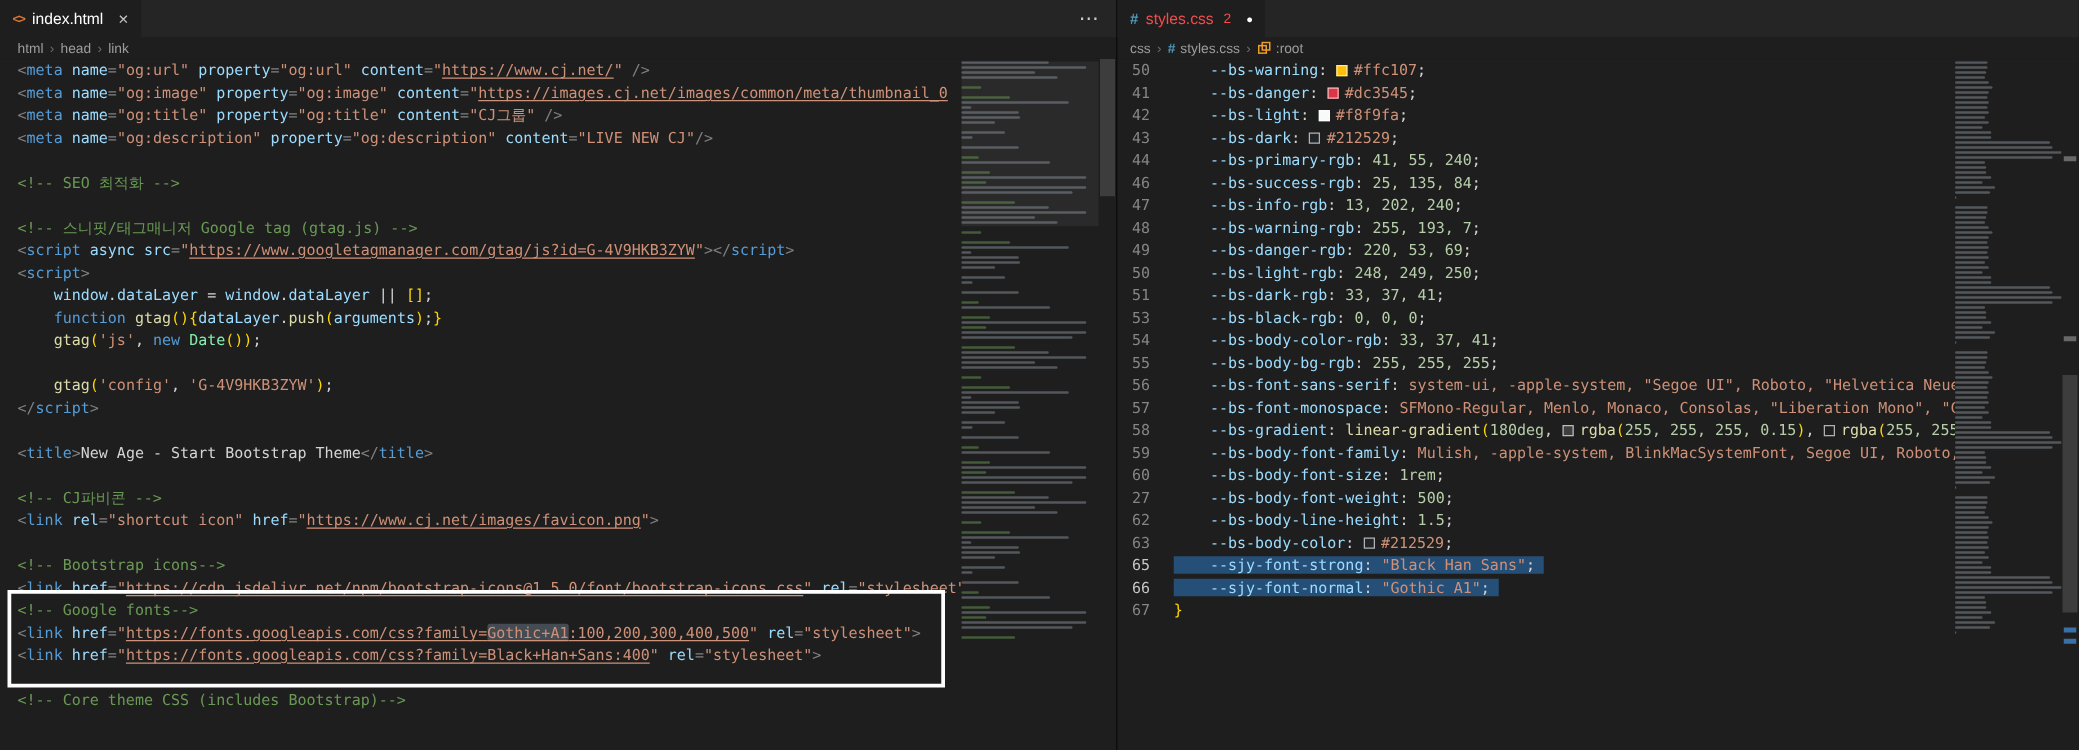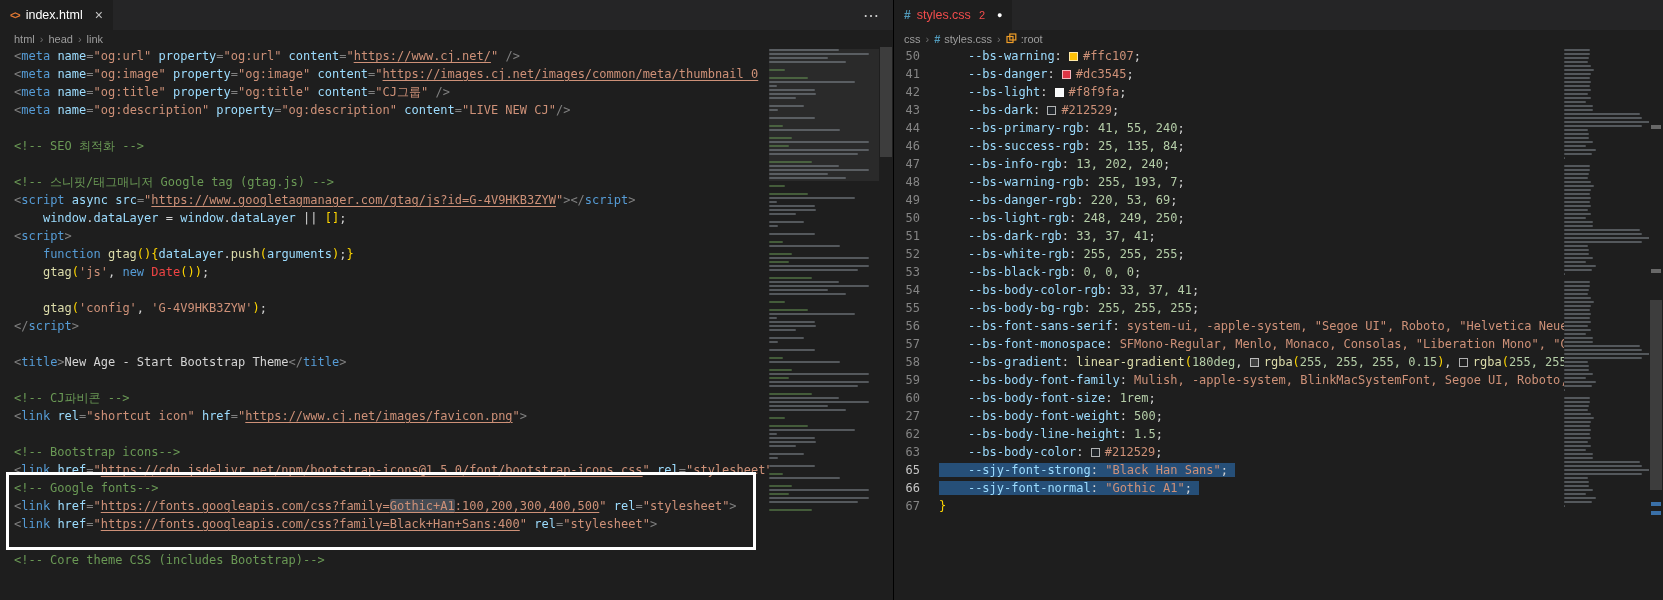--- a/index.html
+++ b/index.html
@@ -33,21 +33,21 @@
   .group.right .code-lines{right:99px;}
   .cl{height:18px;white-space:pre;}
   .group.left .cl{padding-left:14px;}
   .ln{display:inline-block;width:26px;text-align:right;color:#858585;margin-right:19px;}
   .cl.sel .ln{color:#c6c6c6;}
   .cl.sel .lc{background:#264f78;padding-right:7px;}
   
   .t-pln{color:#d4d4d4}.t-tag{color:#569cd6}.t-attr{color:#9cdcfe}.t-str{color:#ce9178}
   .t-lnk{color:#ce9178;text-decoration:underline;text-underline-offset:2px}
   .t-punc{color:#808080}.t-com{color:#6a9955}.t-kw{color:#569cd6}.t-fn{color:#dcdcaa}
-  .t-var{color:#9cdcfe}.t-cls{color:#ef4444}.t-num{color:#b5cea8}.t-op{color:#d4d4d4}
+  .t-var{color:#9cdcfe}.t-cls{color:#86efac}.t-num{color:#b5cea8}.t-op{color:#d4d4d4}
   .t-prop{color:#9cdcfe}.t-hex{color:#ce9178}.t-val{color:#ce9178}.t-brk{color:#ffd700}
   .t-occ{background:rgba(90,100,112,.65);border-radius:2px;}
   .swatch{display:inline-block;width:9px;height:9px;border:1px solid rgba(255,255,255,.65);margin-right:5px;vertical-align:-1px;box-sizing:border-box;}
   
   .minimap{position:absolute;top:2px;bottom:0;overflow:hidden;}
   .group.left .minimap{right:14px;width:110px;}
   .group.right .minimap{right:14px;width:85px;}
   .mm-line{height:2px;margin-bottom:2px;opacity:.5;border-radius:1px;}
   .mm-slider{position:absolute;top:0;left:0;right:0;height:132px;background:rgba(121,121,121,.14);}
   
@@ -83,22 +83,22 @@
       <div class="code-lines" id="left-code">
           <div class="cl"><span class="lc"><span class="t-punc">&lt;</span><span class="t-tag">meta</span><span class="t-pln"> </span><span class="t-attr">name</span><span class="t-punc">=</span><span class="t-str">"og:url"</span><span class="t-pln"> </span><span class="t-attr">property</span><span class="t-punc">=</span><span class="t-str">"og:url"</span><span class="t-pln"> </span><span class="t-attr">content</span><span class="t-punc">=</span><span class="t-str">"</span><span class="t-lnk">https://www.cj.net/</span><span class="t-str">"</span><span class="t-pln"> </span><span class="t-punc">/&gt;</span></span></div>
           <div class="cl"><span class="lc"><span class="t-punc">&lt;</span><span class="t-tag">meta</span><span class="t-pln"> </span><span class="t-attr">name</span><span class="t-punc">=</span><span class="t-str">"og:image"</span><span class="t-pln"> </span><span class="t-attr">property</span><span class="t-punc">=</span><span class="t-str">"og:image"</span><span class="t-pln"> </span><span class="t-attr">content</span><span class="t-punc">=</span><span class="t-str">"</span><span class="t-lnk">https://images.cj.net/images/common/meta/thumbnail_0</span></span></div>
           <div class="cl"><span class="lc"><span class="t-punc">&lt;</span><span class="t-tag">meta</span><span class="t-pln"> </span><span class="t-attr">name</span><span class="t-punc">=</span><span class="t-str">"og:title"</span><span class="t-pln"> </span><span class="t-attr">property</span><span class="t-punc">=</span><span class="t-str">"og:title"</span><span class="t-pln"> </span><span class="t-attr">content</span><span class="t-punc">=</span><span class="t-str">"CJ그룹"</span><span class="t-pln"> </span><span class="t-punc">/&gt;</span></span></div>
           <div class="cl"><span class="lc"><span class="t-punc">&lt;</span><span class="t-tag">meta</span><span class="t-pln"> </span><span class="t-attr">name</span><span class="t-punc">=</span><span class="t-str">"og:description"</span><span class="t-pln"> </span><span class="t-attr">property</span><span class="t-punc">=</span><span class="t-str">"og:description"</span><span class="t-pln"> </span><span class="t-attr">content</span><span class="t-punc">=</span><span class="t-str">"LIVE NEW CJ"</span><span class="t-punc">/&gt;</span></span></div>
           <div class="cl"><span class="lc"></span></div>
           <div class="cl"><span class="lc"><span class="t-com">&lt;!-- SEO 최적화 --&gt;</span></span></div>
           <div class="cl"><span class="lc"></span></div>
           <div class="cl"><span class="lc"><span class="t-com">&lt;!-- 스니핏/태그매니저 Google tag (gtag.js) --&gt;</span></span></div>
           <div class="cl"><span class="lc"><span class="t-punc">&lt;</span><span class="t-tag">script</span><span class="t-pln"> </span><span class="t-attr">async</span><span class="t-pln"> </span><span class="t-attr">src</span><span class="t-punc">=</span><span class="t-str">"</span><span class="t-lnk">https://www.googletagmanager.com/gtag/js?id=G-4V9HKB3ZYW</span><span class="t-str">"</span><span class="t-punc">&gt;&lt;/</span><span class="t-tag">script</span><span class="t-punc">&gt;</span></span></div>
+          <div class="cl"><span class="lc"><span class="t-punc">&lt;</span><span class="t-tag">script</span><span class="t-punc">&gt;</span></span></div>
           <div class="cl"><span class="lc"><span class="t-pln">    </span><span class="t-var">window</span><span class="t-op">.</span><span class="t-var">dataLayer</span><span class="t-op"> = </span><span class="t-var">window</span><span class="t-op">.</span><span class="t-var">dataLayer</span><span class="t-op"> || </span><span class="t-brk">[]</span><span class="t-op">;</span></span></div>
-          <div class="cl"><span class="lc"><span class="t-punc">&lt;</span><span class="t-tag">script</span><span class="t-punc">&gt;</span></span></div>
           <div class="cl"><span class="lc"><span class="t-pln">    </span><span class="t-kw">function</span><span class="t-pln"> </span><span class="t-fn">gtag</span><span class="t-brk">(){</span><span class="t-var">dataLayer</span><span class="t-op">.</span><span class="t-fn">push</span><span class="t-brk">(</span><span class="t-var">arguments</span><span class="t-brk">)</span><span class="t-op">;</span><span class="t-brk">}</span></span></div>
           <div class="cl"><span class="lc"><span class="t-pln">    </span><span class="t-fn">gtag</span><span class="t-brk">(</span><span class="t-str">'js'</span><span class="t-op">, </span><span class="t-kw">new</span><span class="t-pln"> </span><span class="t-cls">Date</span><span class="t-brk">())</span><span class="t-op">;</span></span></div>
           <div class="cl"><span class="lc"></span></div>
           <div class="cl"><span class="lc"><span class="t-pln">    </span><span class="t-fn">gtag</span><span class="t-brk">(</span><span class="t-str">'config'</span><span class="t-op">, </span><span class="t-str">'G-4V9HKB3ZYW'</span><span class="t-brk">)</span><span class="t-op">;</span></span></div>
           <div class="cl"><span class="lc"><span class="t-punc">&lt;/</span><span class="t-tag">script</span><span class="t-punc">&gt;</span></span></div>
           <div class="cl"><span class="lc"></span></div>
           <div class="cl"><span class="lc"><span class="t-punc">&lt;</span><span class="t-tag">title</span><span class="t-punc">&gt;</span><span class="t-pln">New Age - Start Bootstrap Theme</span><span class="t-punc">&lt;/</span><span class="t-tag">title</span><span class="t-punc">&gt;</span></span></div>
           <div class="cl"><span class="lc"></span></div>
           <div class="cl"><span class="lc"><span class="t-com">&lt;!-- CJ파비콘 --&gt;</span></span></div>
           <div class="cl"><span class="lc"><span class="t-punc">&lt;</span><span class="t-tag">link</span><span class="t-pln"> </span><span class="t-attr">rel</span><span class="t-punc">=</span><span class="t-str">"shortcut icon"</span><span class="t-pln"> </span><span class="t-attr">href</span><span class="t-punc">=</span><span class="t-str">"</span><span class="t-lnk">https://www.cj.net/images/favicon.png</span><span class="t-str">"</span><span class="t-punc">&gt;</span></span></div>
@@ -266,21 +266,20 @@
           <div class="cl"><span class="ln">41</span><span class="lc"><span class="t-pln">    </span><span class="t-prop">--bs-danger</span><span class="t-op">: </span><span class="swatch" style="background: rgb(220, 53, 69);"></span><span class="t-hex">#dc3545</span><span class="t-op">;</span></span></div>
           <div class="cl"><span class="ln">42</span><span class="lc"><span class="t-pln">    </span><span class="t-prop">--bs-light</span><span class="t-op">: </span><span class="swatch" style="background: rgb(248, 249, 250);"></span><span class="t-hex">#f8f9fa</span><span class="t-op">;</span></span></div>
           <div class="cl"><span class="ln">43</span><span class="lc"><span class="t-pln">    </span><span class="t-prop">--bs-dark</span><span class="t-op">: </span><span class="swatch" style="background: rgb(33, 37, 41);"></span><span class="t-hex">#212529</span><span class="t-op">;</span></span></div>
           <div class="cl"><span class="ln">44</span><span class="lc"><span class="t-pln">    </span><span class="t-prop">--bs-primary-rgb</span><span class="t-op">: </span><span class="t-num">41, 55, 240</span><span class="t-op">;</span></span></div>
           <div class="cl"><span class="ln">46</span><span class="lc"><span class="t-pln">    </span><span class="t-prop">--bs-success-rgb</span><span class="t-op">: </span><span class="t-num">25, 135, 84</span><span class="t-op">;</span></span></div>
           <div class="cl"><span class="ln">47</span><span class="lc"><span class="t-pln">    </span><span class="t-prop">--bs-info-rgb</span><span class="t-op">: </span><span class="t-num">13, 202, 240</span><span class="t-op">;</span></span></div>
           <div class="cl"><span class="ln">48</span><span class="lc"><span class="t-pln">    </span><span class="t-prop">--bs-warning-rgb</span><span class="t-op">: </span><span class="t-num">255, 193, 7</span><span class="t-op">;</span></span></div>
           <div class="cl"><span class="ln">49</span><span class="lc"><span class="t-pln">    </span><span class="t-prop">--bs-danger-rgb</span><span class="t-op">: </span><span class="t-num">220, 53, 69</span><span class="t-op">;</span></span></div>
           <div class="cl"><span class="ln">50</span><span class="lc"><span class="t-pln">    </span><span class="t-prop">--bs-light-rgb</span><span class="t-op">: </span><span class="t-num">248, 249, 250</span><span class="t-op">;</span></span></div>
           <div class="cl"><span class="ln">51</span><span class="lc"><span class="t-pln">    </span><span class="t-prop">--bs-dark-rgb</span><span class="t-op">: </span><span class="t-num">33, 37, 41</span><span class="t-op">;</span></span></div>
-          <div class="cl"><span class="ln">52</span><span class="lc"><span class="t-pln">    </span><span class="t-prop">--bs-white-rgb</span><span class="t-op">: </span><span class="t-num">255, 255, 255</span><span class="t-op">;</span></span></div>
           <div class="cl"><span class="ln">53</span><span class="lc"><span class="t-pln">    </span><span class="t-prop">--bs-black-rgb</span><span class="t-op">: </span><span class="t-num">0, 0, 0</span><span class="t-op">;</span></span></div>
           <div class="cl"><span class="ln">54</span><span class="lc"><span class="t-pln">    </span><span class="t-prop">--bs-body-color-rgb</span><span class="t-op">: </span><span class="t-num">33, 37, 41</span><span class="t-op">;</span></span></div>
           <div class="cl"><span class="ln">55</span><span class="lc"><span class="t-pln">    </span><span class="t-prop">--bs-body-bg-rgb</span><span class="t-op">: </span><span class="t-num">255, 255, 255</span><span class="t-op">;</span></span></div>
           <div class="cl"><span class="ln">56</span><span class="lc"><span class="t-pln">    </span><span class="t-prop">--bs-font-sans-serif</span><span class="t-op">: </span><span class="t-val">system-ui, -apple-system, </span><span class="t-str">"Segoe UI"</span><span class="t-val">, Roboto, </span><span class="t-str">"Helvetica Neue"</span></span></div>
           <div class="cl"><span class="ln">57</span><span class="lc"><span class="t-pln">    </span><span class="t-prop">--bs-font-monospace</span><span class="t-op">: </span><span class="t-val">SFMono-Regular, Menlo, Monaco, Consolas, </span><span class="t-str">"Liberation Mono"</span><span class="t-val">, </span><span class="t-str">"Courier New"</span></span></div>
           <div class="cl"><span class="ln">58</span><span class="lc"><span class="t-pln">    </span><span class="t-prop">--bs-gradient</span><span class="t-op">: </span><span class="t-fn">linear-gradient</span><span class="t-brk">(</span><span class="t-num">180deg</span><span class="t-op">, </span><span class="swatch" style="background: rgba(255, 255, 255, 0.15);"></span><span class="t-fn">rgba</span><span class="t-brk">(</span><span class="t-num">255, 255, 255, 0.15</span><span class="t-brk">)</span><span class="t-op">, </span><span class="swatch" style="background: rgba(255, 255, 255, 0);"></span><span class="t-fn">rgba</span><span class="t-brk">(</span><span class="t-num">255, 255, 255, 0</span></span></div>
           <div class="cl"><span class="ln">59</span><span class="lc"><span class="t-pln">    </span><span class="t-prop">--bs-body-font-family</span><span class="t-op">: </span><span class="t-val">Mulish, -apple-system, BlinkMacSystemFont, Segoe UI, Roboto, Helvetica</span></span></div>
           <div class="cl"><span class="ln">60</span><span class="lc"><span class="t-pln">    </span><span class="t-prop">--bs-body-font-size</span><span class="t-op">: </span><span class="t-num">1rem</span><span class="t-op">;</span></span></div>
           <div class="cl"><span class="ln">27</span><span class="lc"><span class="t-pln">    </span><span class="t-prop">--bs-body-font-weight</span><span class="t-op">: </span><span class="t-num">500</span><span class="t-op">;</span></span></div>
           <div class="cl"><span class="ln">62</span><span class="lc"><span class="t-pln">    </span><span class="t-prop">--bs-body-line-height</span><span class="t-op">: </span><span class="t-num">1.5</span><span class="t-op">;</span></span></div>

